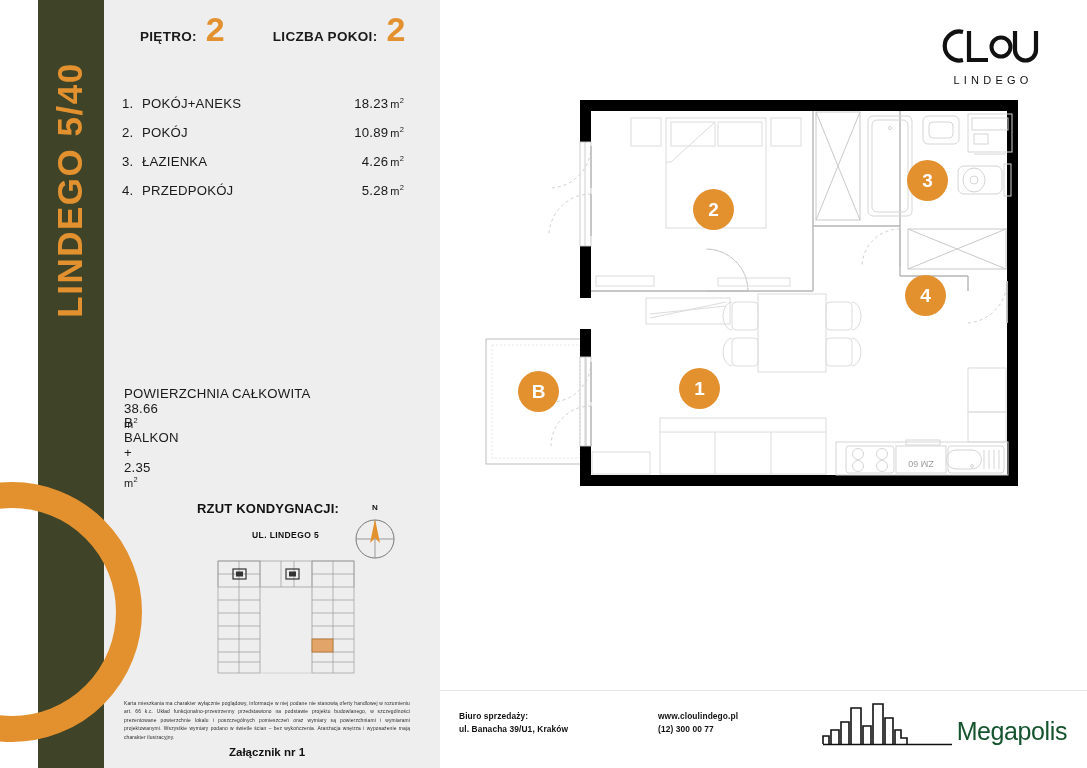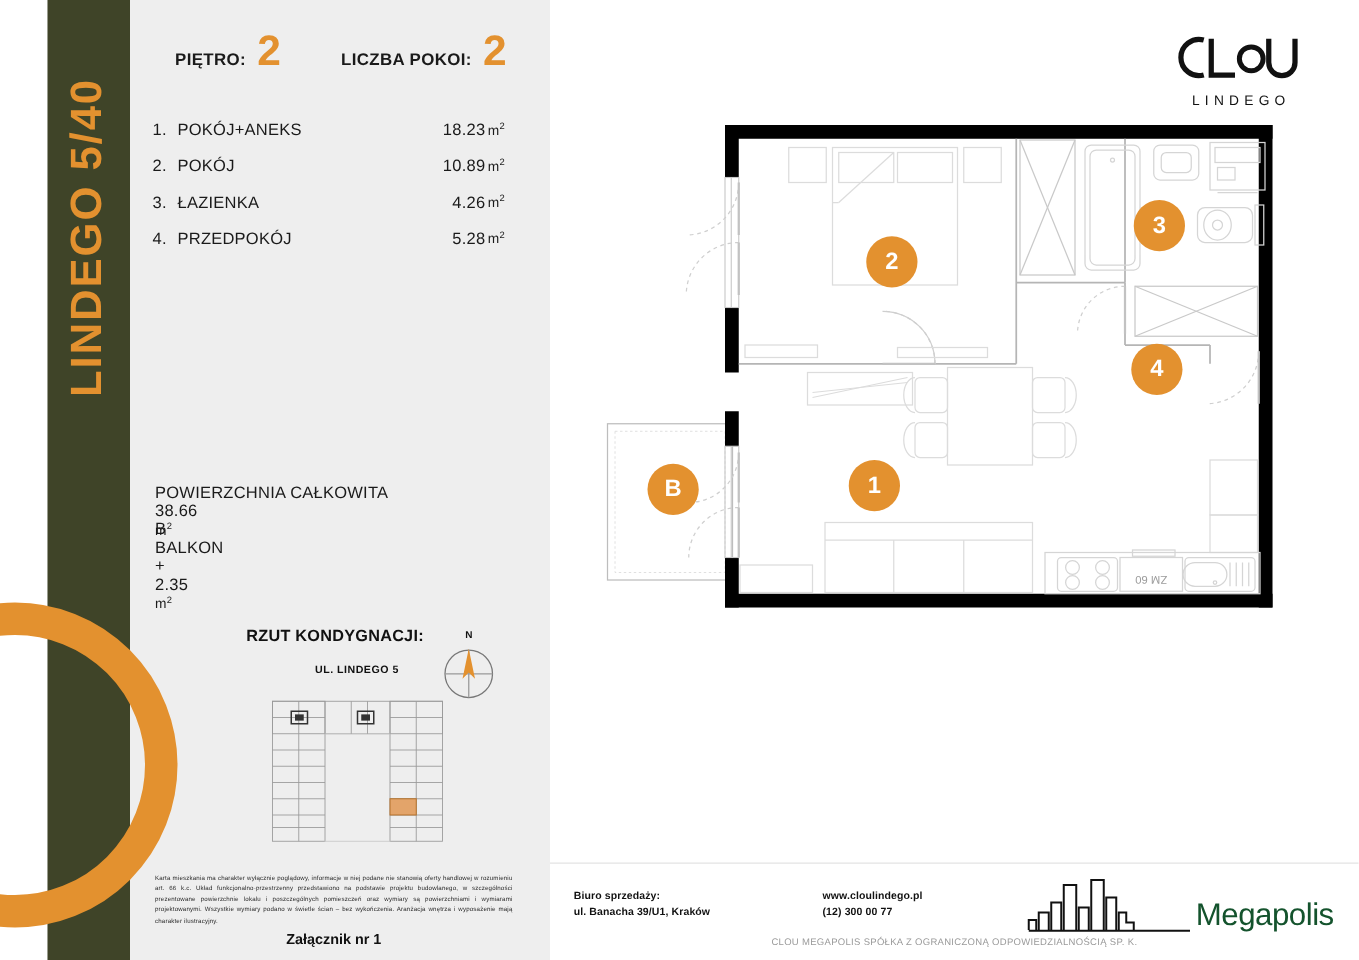--- a/index.html
+++ b/index.html
@@ -49,21 +49,21 @@
   .orange-ring {
     position: absolute;
     left: -118px; top: 482px;
     width: 260px; height: 260px;
     border: 26px solid #e3912f;
     border-radius: 50%;
   }
 
   
   .hdr {
-    position: absolute; left: 140px; top: 28px;
+    position: absolute; left: 140px; top: 16px;
     display: flex; align-items: center; gap: 48px;
   }
   .hdr-grp { display: flex; align-items: baseline; gap: 9px; }
   .hdr-lbl {
     font-size: 13.5px; font-weight: bold; color: #1a1a1a;
     letter-spacing: .3px;
   }
   .hdr-num {
     font-size: 34px; font-weight: bold; color: #e3912f;
     line-height: .8;
@@ -556,15 +556,14 @@
           <path d="M52 44 L52 4  L62 4  L62 44"></path>
           <path d="M64 44 L64 18 L72 18 L72 44"></path>
           <path d="M74 44 L74 30 L80 30 L80 38 L86 38 L86 44"></path>
         </g>
         <line x1="2" y1="44.5" x2="131" y2="44.5" stroke="#111" stroke-width="1.6"></line>
       </svg>
     </span>
     <span class="mega-word">Megapolis</span>
   </div>
 
-  <div class="f-company">CLOU MEGAPOLIS SPÓŁKA Z OGRANICZONĄ ODPOWIEDZIALNOŚCIĄ SP. K.</div>
 
 </div>
 
 </body></html>

